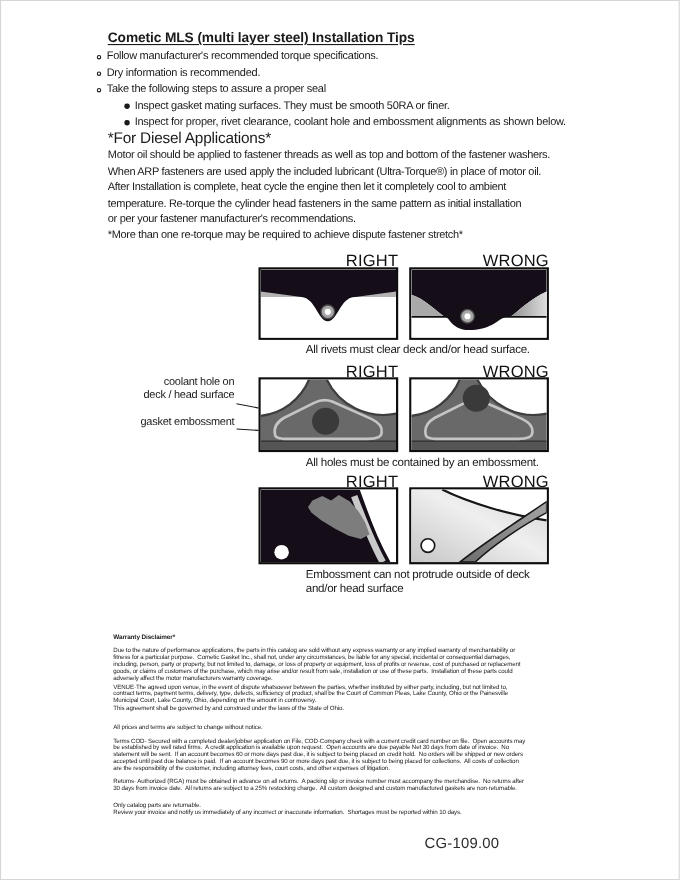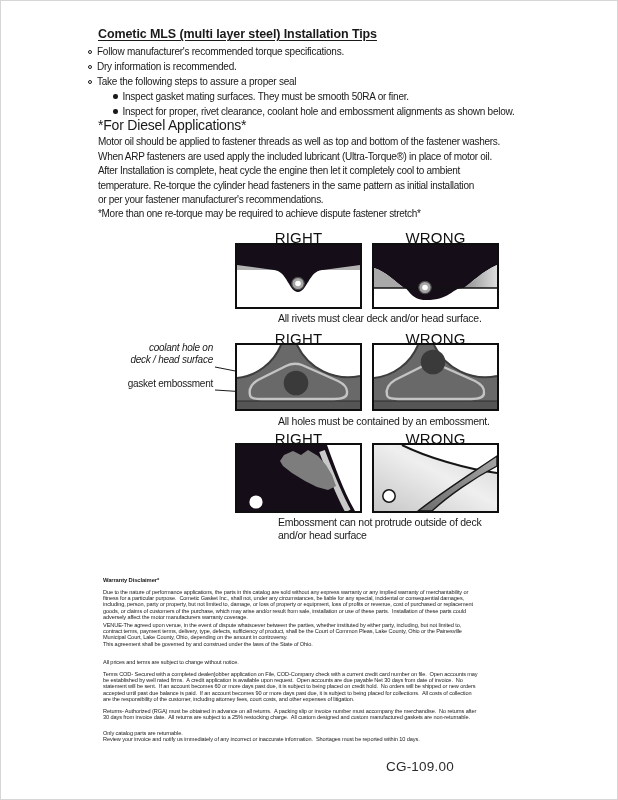--- a/index.html
+++ b/index.html
@@ -25,21 +25,21 @@
   .tip-line { height:15px; display:flex; align-items:center; }
   .dotO { width:4px; height:4px; border:1px solid #1a1a1a; border-radius:50%; margin-right:5px; flex:none; }
   .dotF { width:4.5px; height:4.5px; background:#1a1a1a; border-radius:50%; margin:0 5px 0 25px; flex:none; }
 
   .diesel-h { left:98px; top:117px; font-size:14px; font-weight:normal; letter-spacing:-0.2px; }
   .para { font-size:10px; letter-spacing:-0.3px; line-height:15px; white-space:pre; }
   #p1 { left:98px; top:134px; }
   #p2 { left:98px; top:164px; line-height:14.5px; }
   #note { left:98px; top:206px; }
 
-  .rw { position:absolute; width:127px; text-align:center; font-size:15px; letter-spacing:0.2px; color:#101010; }
+  .rw { position:absolute; width:127px; text-align:right; font-size:15px; letter-spacing:0.2px; color:#101010; }
   .img { position:absolute; border:2px solid #0e0e0e; background:#fff; line-height:0; }
   .img svg { display:block; }
   .cap { position:absolute; font-size:10.5px; letter-spacing:-0.25px; line-height:12.5px; white-space:pre;margin-left:42px; }
 
   .dlabel { position:absolute; left:86px; width:127px; text-align:right;
             font-size:10px; letter-spacing:-0.25px; line-height:12px; white-space:pre; }
   .leaders { position:absolute; left:86px; top:340px; width:300px; height:80px; pointer-events:none; }
 
   .w-head { left:103px; top:577px; font-size:5.8px; font-weight:bold; letter-spacing:-0.1px; }
   .wpara { position:absolute; left:103px; font-size:5.6px; letter-spacing:-0.1px;
@@ -112,21 +112,21 @@
     <circle cx="51" cy="42.5" r="6.2" fill="#a6a6a6" stroke="#4a4a4a" stroke-width="1.2"></circle>
     <circle cx="51" cy="42.5" r="2.8" fill="#ffffff"></circle>
   </svg>
 </div>
 
 <div class="cap" style="left:236px; top:312px;">All rivets must clear deck and/or head surface.</div>
 
 <div class="rw" style="left:235px; top:330px;">RIGHT</div>
 <div class="rw" style="left:372px; top:330px;">WRONG</div>
 
-<div class="dlabel" style="top:342px;font-style:italic;">coolant hole on
+<div class="dlabel" style="top:342px;">coolant hole on
 deck / head surface</div>
 <div class="dlabel" style="top:378px;">gasket embossment</div>
 
 <svg class="leaders" viewBox="0 0 300 80">
   <line x1="129" y1="27" x2="210" y2="43" stroke="#1a1a1a" stroke-width="1"></line>
   <line x1="129" y1="50" x2="176" y2="53" stroke="#1a1a1a" stroke-width="1"></line>
 </svg>
 
 <div class="img" style="left:235px; top:343px;">
   <svg width="123" height="64" viewBox="0 0 123 64">

